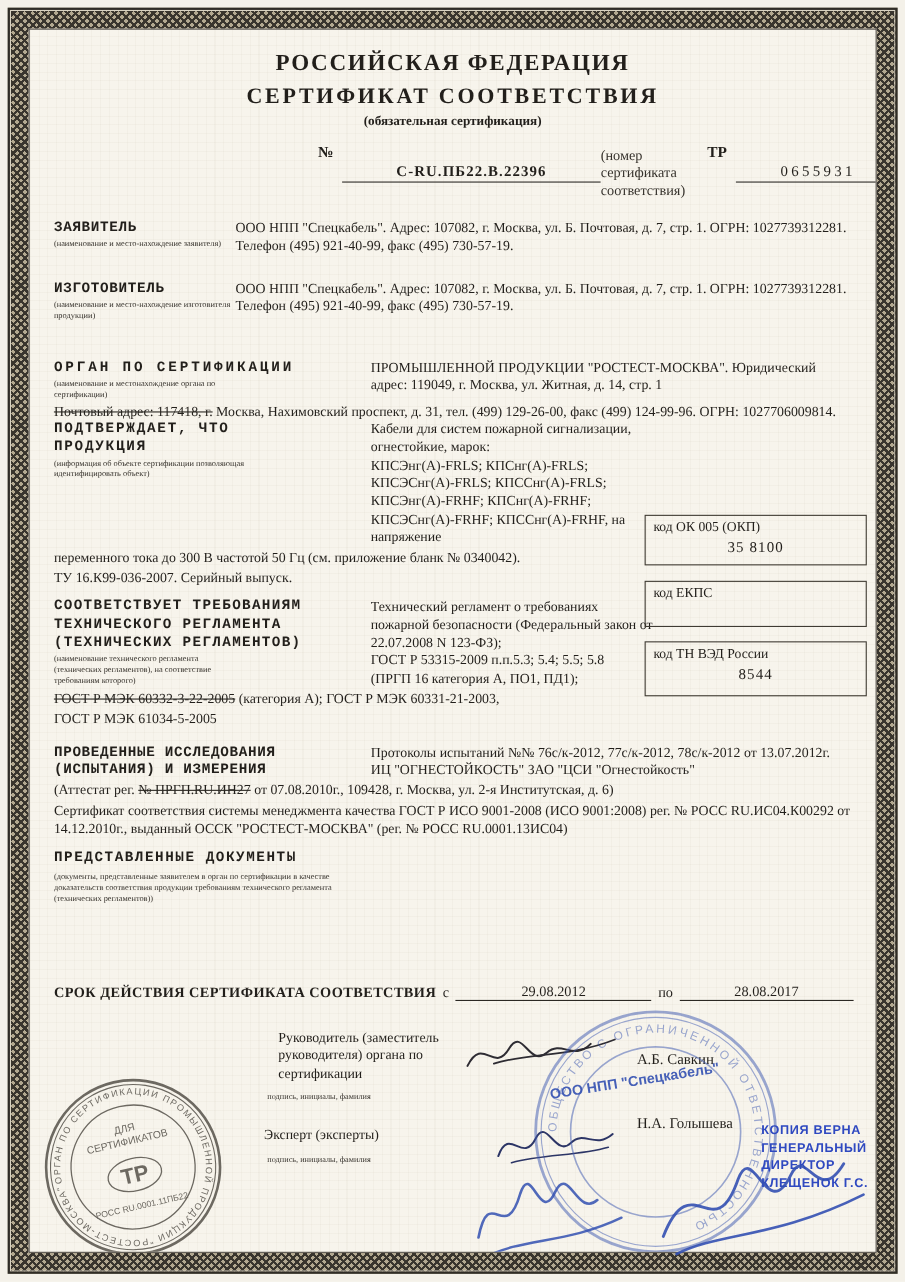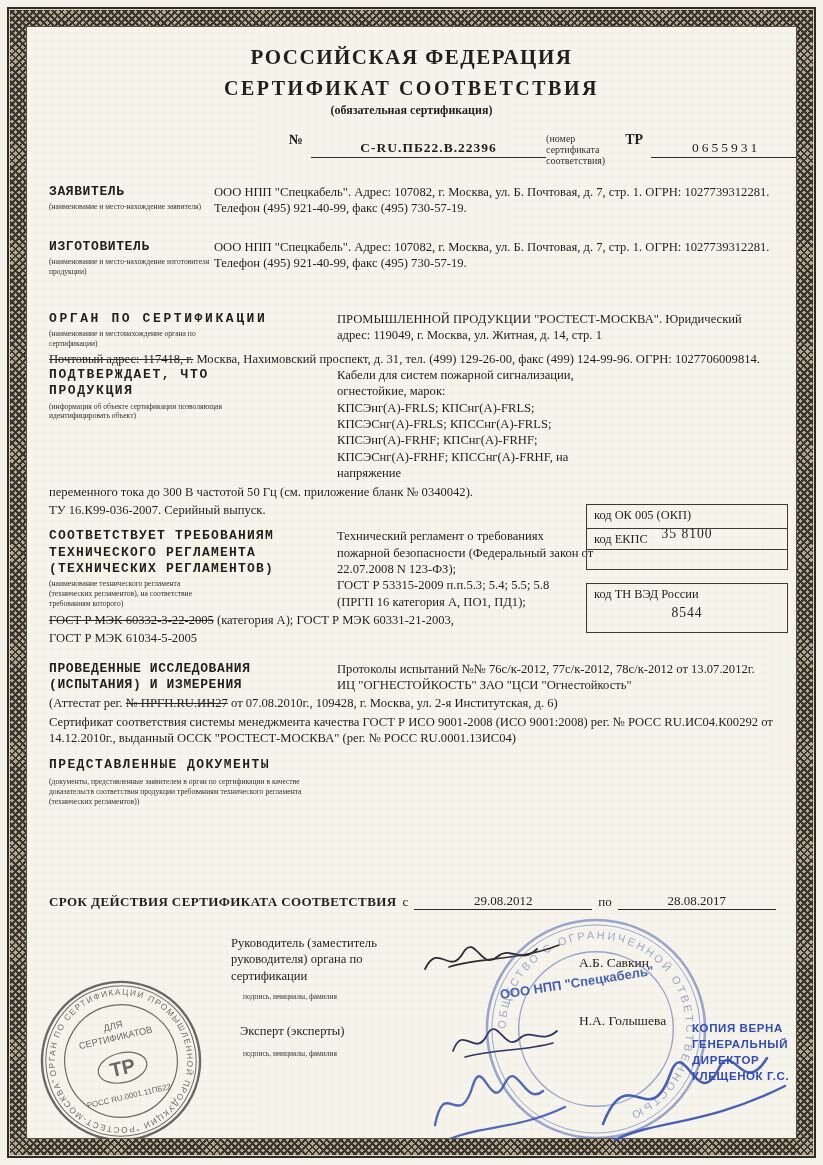--- a/index.html
+++ b/index.html
@@ -28,21 +28,21 @@
   .country { font-size:21px; font-weight:bold; letter-spacing:1.5px; }
   .doc-title { font-size:20px; font-weight:bold; letter-spacing:2.5px; margin-top:7px; }
   .doc-subtitle { font-size:12px; font-weight:bold; margin-top:3px; }
 
   .number-row { display:flex; align-items:flex-start; margin:14px 0 0 240px; }
   .no-label, .tr-label { font-weight:bold; font-size:14px; margin:0 8px 0 0; }
   .tr-label { margin-left:20px; }
   .u-field { display:inline-flex; flex-direction:row; align-items:center; }
   .u-value { border-bottom:1.5px solid #2e2b26; padding:0 12px 1px; font-weight:bold; letter-spacing:1px; min-width:235px; text-align:center; font-size:13.5px; }
   .u-value.tr-v { min-width:150px; letter-spacing:3px; font-weight:normal; }
-  .u-caption { font-size:10px; margin-top:1px; color:#36322c; }
+  .u-caption { font-size:13px; margin-top:1px; color:#36322c; }
 
   .sections { margin-top:18px; }
   .section { display:flex; }
   .sec-label { flex:0 0 165px; }
   .wide .sec-label { flex:0 0 288px; }
   .sec-title { font-weight:bold; font-size:13px; letter-spacing:.6px; line-height:1.25;font-family:Liberation Mono, monospace; }
   .ls3 { letter-spacing:2.6px; }
   .ls2 { letter-spacing:1.6px; }
   .ls15 { letter-spacing:1.4px; }
   .w210 .sec-title { max-width:215px; }
@@ -54,21 +54,21 @@
   .fullw { font-size:12.6px; line-height:1.3; margin-top:2px; }
   .limited { max-width:535px; }
   .strike { text-decoration:line-through; text-decoration-color:#2b2823; }
 
   .mb22 { margin-bottom:22px; } .mb34 { margin-bottom:34px; } .mb12 { margin-bottom:12px; }
   .mb10 { margin-bottom:10px; } .mb14 { margin-bottom:14px; } .mt4 { margin-top:4px; }
 
   .code-box { position:absolute; right:8px; width:202px; border:1.2px solid #3f3b33; padding:3px 7px 5px; font-size:12.4px; }
   .cb-label { line-height:1.2; }
   .cb-value { text-align:center; font-size:13.6px; margin-top:3px; letter-spacing:1px; }
-  #code-okp { top:441px; min-height:46px;margin-top:36px; }
+  #code-okp { top:441px; min-height:46px; }
   #code-ekps { top:501px; min-height:42px; }
   #code-tnved { top:556px; min-height:50px; }
 
   .validity { position:absolute; left:22px; top:866px; width:727px; display:flex; align-items:flex-end; }
   .v-label { font-weight:bold; font-size:13px; letter-spacing:.4px; }
   .v-from, .v-to { font-size:13px; margin:0 6px; }
   .date-slot { display:inline-block; border-bottom:1.5px solid #2b2823; text-align:center; font-size:13px; width:178px; }
   .wide-slot { width:158px; }
 
   .abs { position:absolute; }
@@ -201,21 +201,21 @@
       </div>
 
       <div class="validity">
         <span class="v-label">СРОК ДЕЙСТВИЯ СЕРТИФИКАТА СООТВЕТСТВИЯ</span>
         <span class="v-from">с</span>
         <span class="date-slot">29.08.2012</span>
         <span class="v-to">по</span>
         <span class="date-slot wide-slot">28.08.2017</span>
       </div>
 
-      <div class="abs role-text" style="left:204px; top:908px; width:192px;">Руководитель (заместитель руководителя) органа по сертификации</div>
+      <div class="abs role-text" style="left:226px; top:908px; width:192px;">Руководитель (заместитель руководителя) органа по сертификации</div>
       <div class="abs small-cap" style="left:216px; top:965px;">подпись, инициалы, фамилия</div>
       <div class="abs sig-name" style="left:552px; top:928px;">А.Б. Савкин</div>
       <svg class="abs" style="left:392px; top:898px;" width="152" height="60" viewBox="0 0 152 60">
         <path d="M6,44 C20,16 30,52 44,28 C56,8 62,46 78,32 C92,20 102,40 118,24" fill="none" stroke="#2e2c33" stroke-width="1.8" stroke-linecap="round"></path>
         <path d="M30,42 C60,32 100,36 140,20" fill="none" stroke="#2e2c33" stroke-width="1.6" stroke-linecap="round"></path>
       </svg>
 
       <div class="abs role-text" style="left:213px; top:996px;">Эксперт (эксперты)</div>
       <div class="abs small-cap" style="left:216px; top:1022px;">подпись, инициалы, фамилия</div>
       <div class="abs sig-name" style="left:552px; top:986px;">Н.А. Голышева</div>

